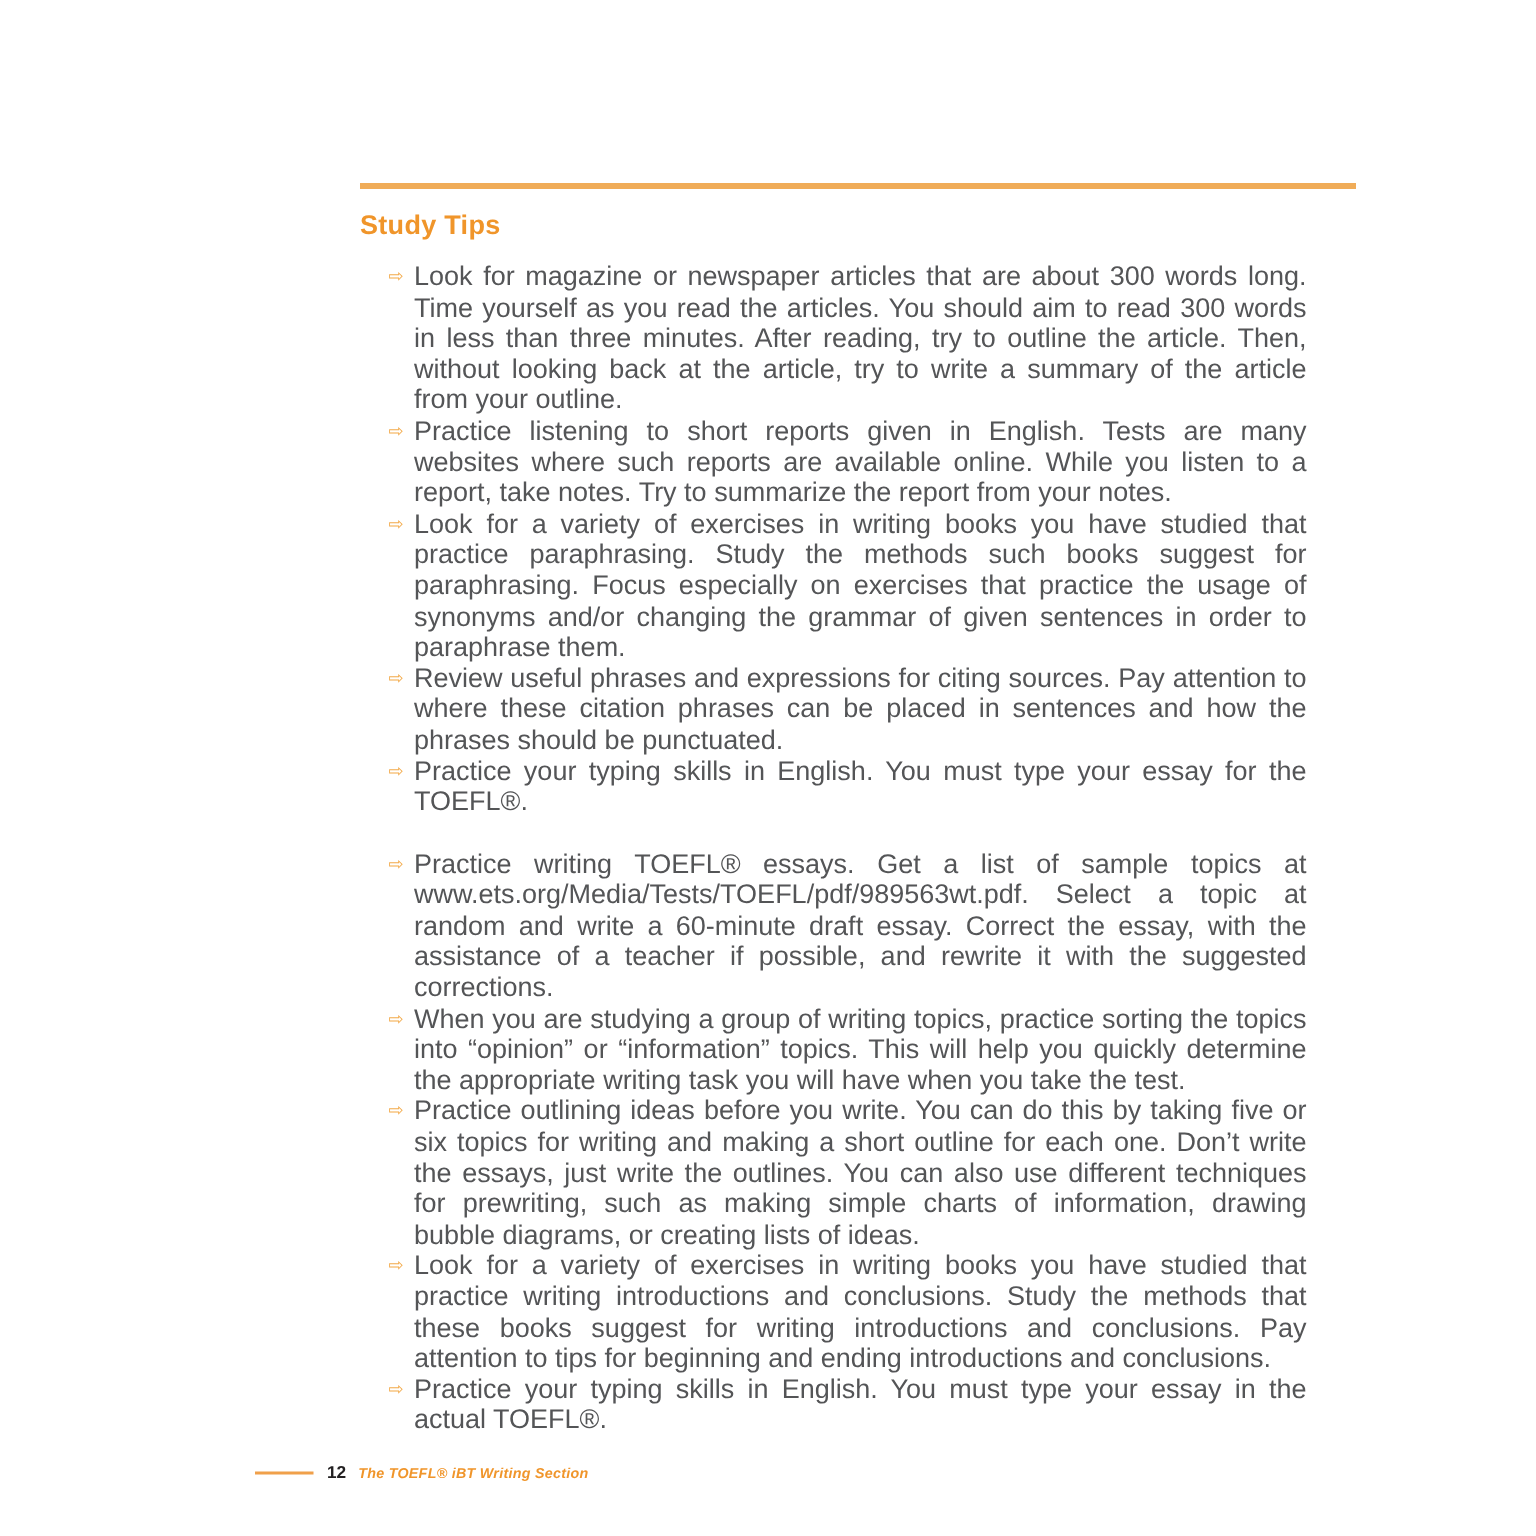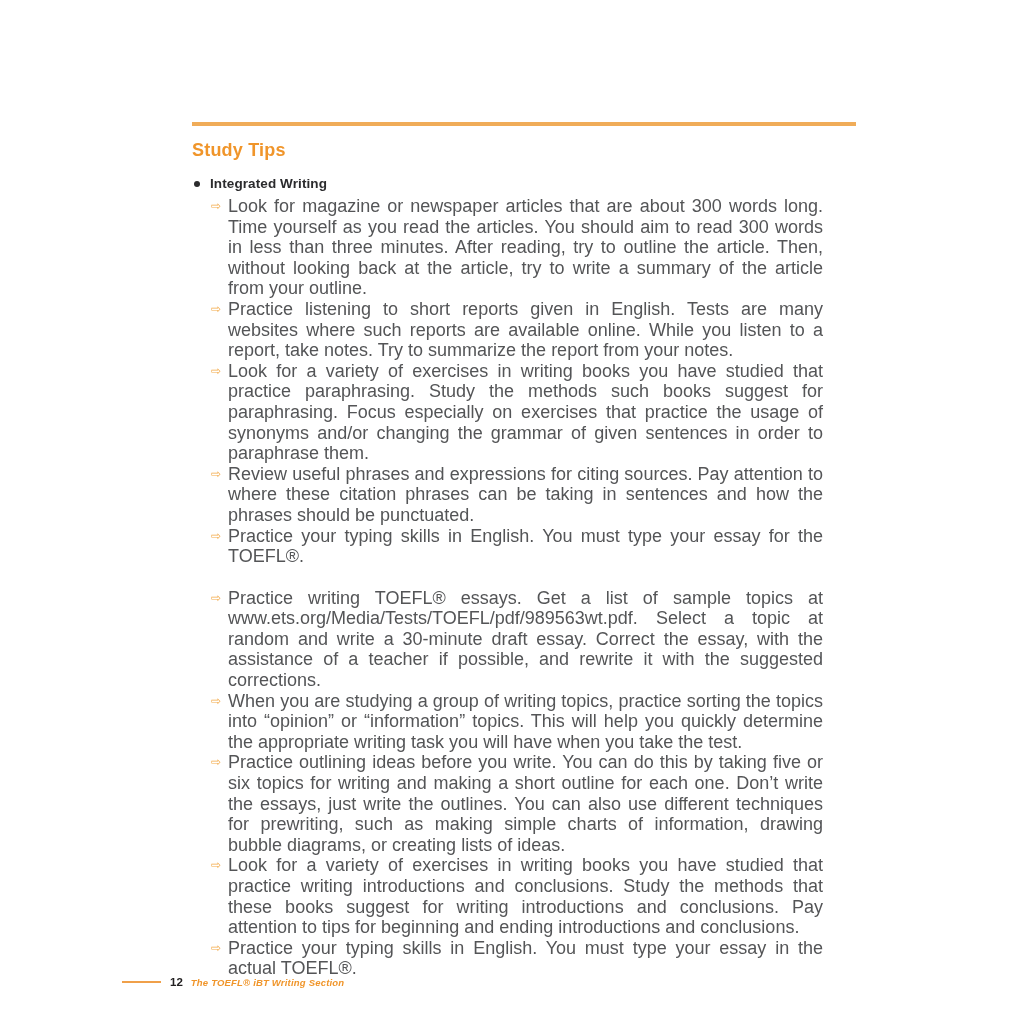--- a/index.html
+++ b/index.html
@@ -7,20 +7,21 @@
     padding: 0;
     background: #ffffff;
     font-family: "Liberation Sans", sans-serif;
   }
   .page {
     position: relative;
     width: 856px;
     height: 1024px;
     background: #ffffff;
     overflow: hidden;
+    margin-left: 48px;
   }
   .top-rule {
     position: absolute;
     left: 192px;
     top: 122px;
     width: 706px;
     height: 4px;
     background: #f0ac58;
   }
   .content {
@@ -110,50 +111,46 @@
 
 <div class="page">
 
   <div class="top-rule"></div>
 
   <div class="content">
 
     <h1 class="title">Study Tips</h1>
 
     <div class="section">
-      <div class="sec-head">
-        <span class="dot"></span>
-        <span class="sec-title">Integrated Writing</span>
-      </div>
       <div class="item">
         <span class="arrow">⇨</span>
         <p class="item-text">Look for magazine or newspaper articles that are about 300 words long. Time yourself as you read the articles. You should aim to read 300 words in less than three minutes. After reading, try to outline the article. Then, without looking back at the article, try to write a summary of the article from your outline.</p>
       </div>
       <div class="item">
         <span class="arrow">⇨</span>
         <p class="item-text">Practice listening to short reports given in English. Tests are many websites where such reports are available online. While you listen to a report, take notes. Try to summarize the report from your notes.</p>
       </div>
       <div class="item">
         <span class="arrow">⇨</span>
         <p class="item-text">Look for a variety of exercises in writing books you have studied that practice paraphrasing. Study the methods such books suggest for paraphrasing. Focus especially on exercises that practice the usage of synonyms and/or changing the grammar of given sentences in order to paraphrase them.</p>
       </div>
       <div class="item">
         <span class="arrow">⇨</span>
-        <p class="item-text">Review useful phrases and expressions for citing sources. Pay attention to where these citation phrases can be taking in sentences and how the phrases should be punctuated.</p>
+        <p class="item-text">Review useful phrases and expressions for citing sources. Pay attention to where these citation phrases can be placed in sentences and how the phrases should be punctuated.</p>
       </div>
       <div class="item">
         <span class="arrow">⇨</span>
         <p class="item-text">Practice your typing skills in English. You must type your essay for the TOEFL®.</p>
       </div>
     </div>
 
     <div class="section">
       <div class="item">
         <span class="arrow">⇨</span>
-        <p class="item-text">Practice writing TOEFL® essays. Get a list of sample topics at www.ets.org/Media/Tests/TOEFL/​pdf/989563wt.pdf. Select a topic at random and write a 30-minute draft essay. Correct the essay, with the assistance of a teacher if possible, and rewrite it with the suggested corrections.</p>
+        <p class="item-text">Practice writing TOEFL® essays. Get a list of sample topics at www.ets.org/Media/Tests/TOEFL/​pdf/989563wt.pdf. Select a topic at random and write a 60-minute draft essay. Correct the essay, with the assistance of a teacher if possible, and rewrite it with the suggested corrections.</p>
       </div>
       <div class="item">
         <span class="arrow">⇨</span>
         <p class="item-text">When you are studying a group of writing topics, practice sorting the topics into “opinion” or “information” topics. This will help you quickly determine the appropriate writing task you will have when you take the test.</p>
       </div>
       <div class="item">
         <span class="arrow">⇨</span>
         <p class="item-text">Practice outlining ideas before you write. You can do this by taking five or six topics for writing and making a short outline for each one. Don’t write the essays, just write the outlines. You can also use different techniques for prewriting, such as making simple charts of information, drawing bubble diagrams, or creating lists of ideas.</p>
       </div>
       <div class="item">

